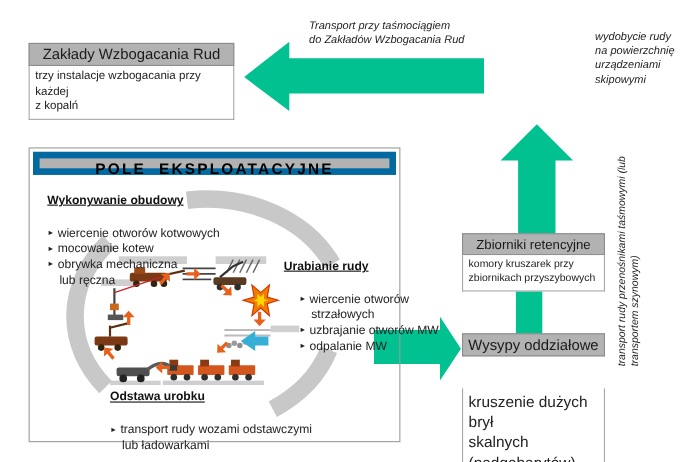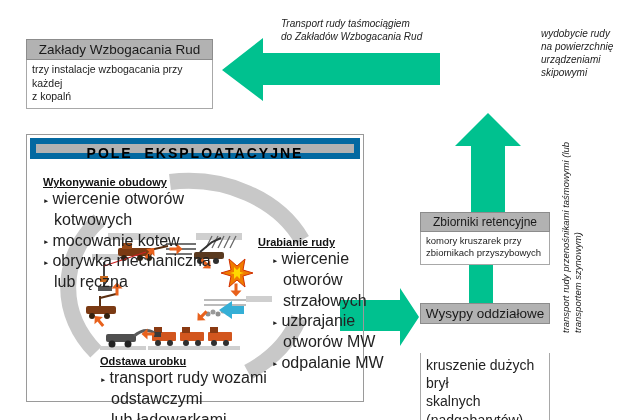--- a/index.html
+++ b/index.html
@@ -45,22 +45,22 @@
   
   .field-box { position:absolute; left:26px; top:134px; width:338px; height:268px;
                border:1px solid #9A9A9A; background:transparent; }
   .field-title { position:absolute; left:3px; right:3px; top:3px; height:21px;
                  background:#B2B2B2; border:6px solid #0369a1; color:#000;
                  font-weight:bold; font-size:14px; letter-spacing:2px; text-align:center;
                  line-height:19px; white-space:pre; }
 
   .block { position:absolute; color:#222; }
   .block-heading { font-weight:bold; font-size:11px; text-decoration:underline; color:#111;
-                   margin-bottom:1px; }
-  ul.bullets { list-style:none; font-size:16px; line-height:1.3; }
+                   margin-bottom:17px; }
+  ul.bullets { list-style:none; font-size:11px; line-height:1.3; }
   ul.bullets li { padding-left:11px; text-indent:-11px; white-space:pre-line; }
   ul.bullets li::before { content:"\25BA"; font-size:6.5px; margin-right:3px; vertical-align:1.5px; }
 
   .block-support { left:43px; top:176px; width:200px; }
   .block-mining  { left:258px; top:236px; width:142px; }
   .block-mining ul.bullets { margin-left:14px; }
   .block-haulage { left:100px; top:355px; width:230px; }
 </style>
 </head>
 <body>
@@ -191,21 +191,21 @@
       </g>
     </g>
   </svg>
 
   <div class="infobox enrichment">
     <div class="infobox-title">Zakłady Wzbogacania Rud</div>
     <div class="infobox-body pre">trzy instalacje wzbogacania przy każdej
 z kopalń</div>
   </div>
 
-  <div class="note belt-note pre">Transport  rudy taśmociągiem
+  <div class="note belt-note pre">Transport  przy taśmociągiem
 do Zakładów Wzbogacania Rud</div>
 
 
   <div class="note shaft-note pre">wydobycie rudy
 na powierzchnię
 urządzeniami
 skipowymi</div>
 
   <div class="field-box">
     <div class="field-title">POLE  EKSPLOATACYJNE</div>

